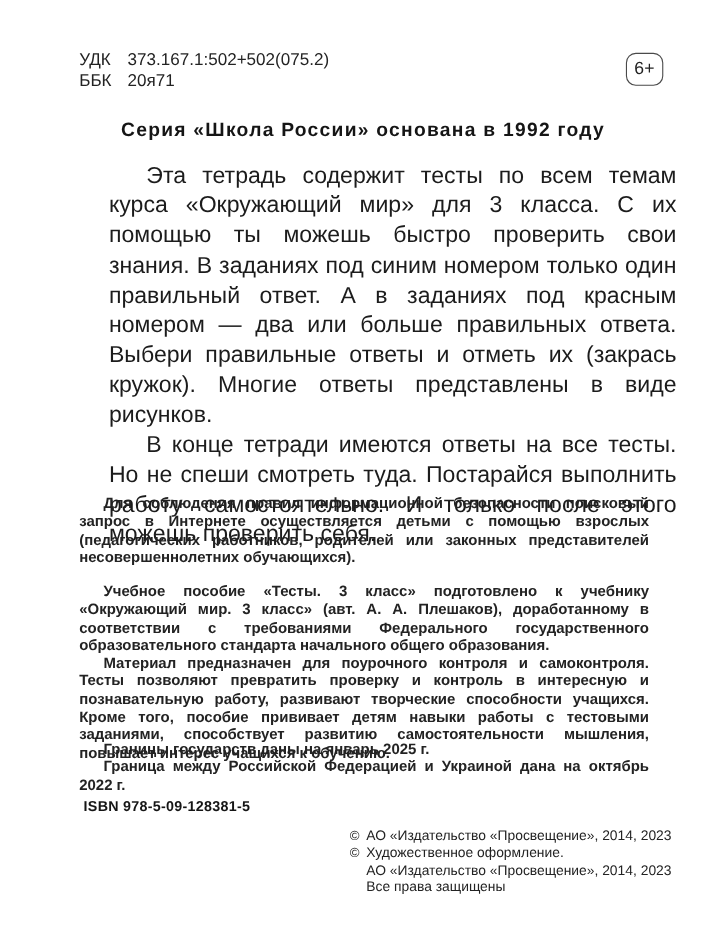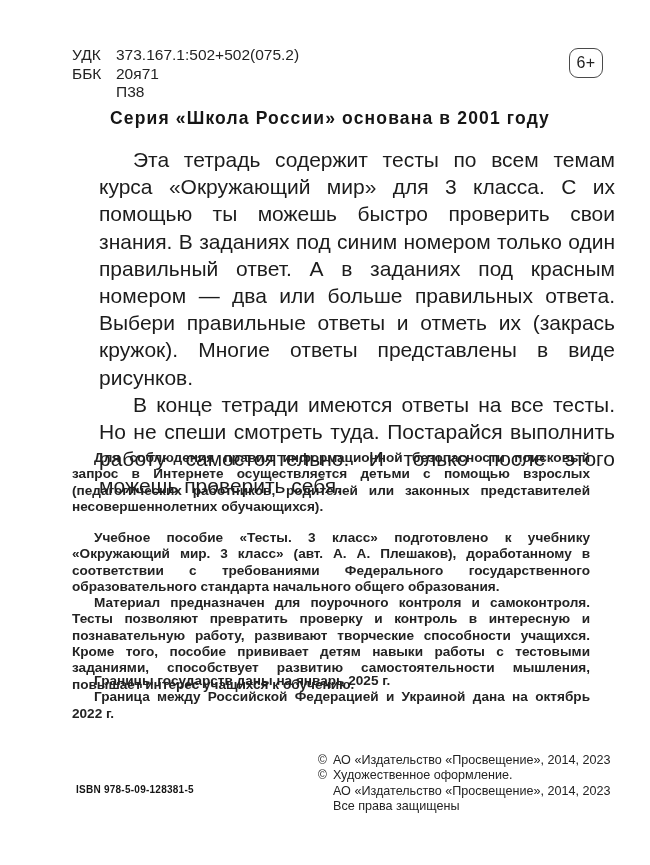--- a/index.html
+++ b/index.html
@@ -117,22 +117,22 @@
     font-weight: bold;
   }
   .fine--security { top: 450px; }
   .fine--manual   { top: 530px; }
   .fine--borders  { top: 673px; }
 
   
   .isbn {
     position: absolute;
     left: 76px;
-    top: 784px;
-    font-size: 10px;
+    top: 725px;
+    font-size: 13px;
     font-weight: bold;
     letter-spacing: 0.25px;
     color: #151515;
     white-space: nowrap;
   }
   .copyright {
     position: absolute;
     left: 318px;
     top: 753px;
     font-size: 12.6px;
@@ -157,30 +157,27 @@
 
 <div class="page">
 
   <div class="class-block">
     <span class="class-row">
       <span class="class-key">УДК</span><span class="class-val">373.167.1:502+502(075.2)</span>
     </span>
     <span class="class-row">
       <span class="class-key">ББК</span><span class="class-val">20я71</span>
     </span>
-    <span class="class-row indented">
-      <span class="class-key">ББК</span><span class="class-val">П38</span>
-    </span>
   </div>
 
   <div class="age-badge">
     <span>6+</span>
   </div>
 
-  <div class="series-heading">Серия «Школа России» основана в 2001 году</div>
+  <div class="series-heading">Серия «Школа России» основана в 1992 году</div>
 
   <div class="intro">
     <p>Эта тетрадь содержит тесты по всем темам курса «Окружающий мир» для 3 класса. С их помощью ты можешь быстро проверить свои знания. В заданиях под синим номером только один правильный ответ. А в заданиях под красным номером — два или больше правильных ответа. Выбери правильные ответы и отметь их (закрась кружок). Многие ответы представлены в виде рисунков.</p>
     <p>В конце тетради имеются ответы на все тесты. Но не спеши смотреть туда. Постарайся выполнить работу самостоятельно. И только после этого можешь проверить себя.</p>
   </div>
 
   <div class="fine fine--security">
     <p>Для соблюдения правил информационной безопасности поисковый запрос в Интернете осуществляется детьми с помощью взрослых (педагогических работников, родителей или законных представителей несовершеннолетних обучающихся).</p>
   </div>
 

